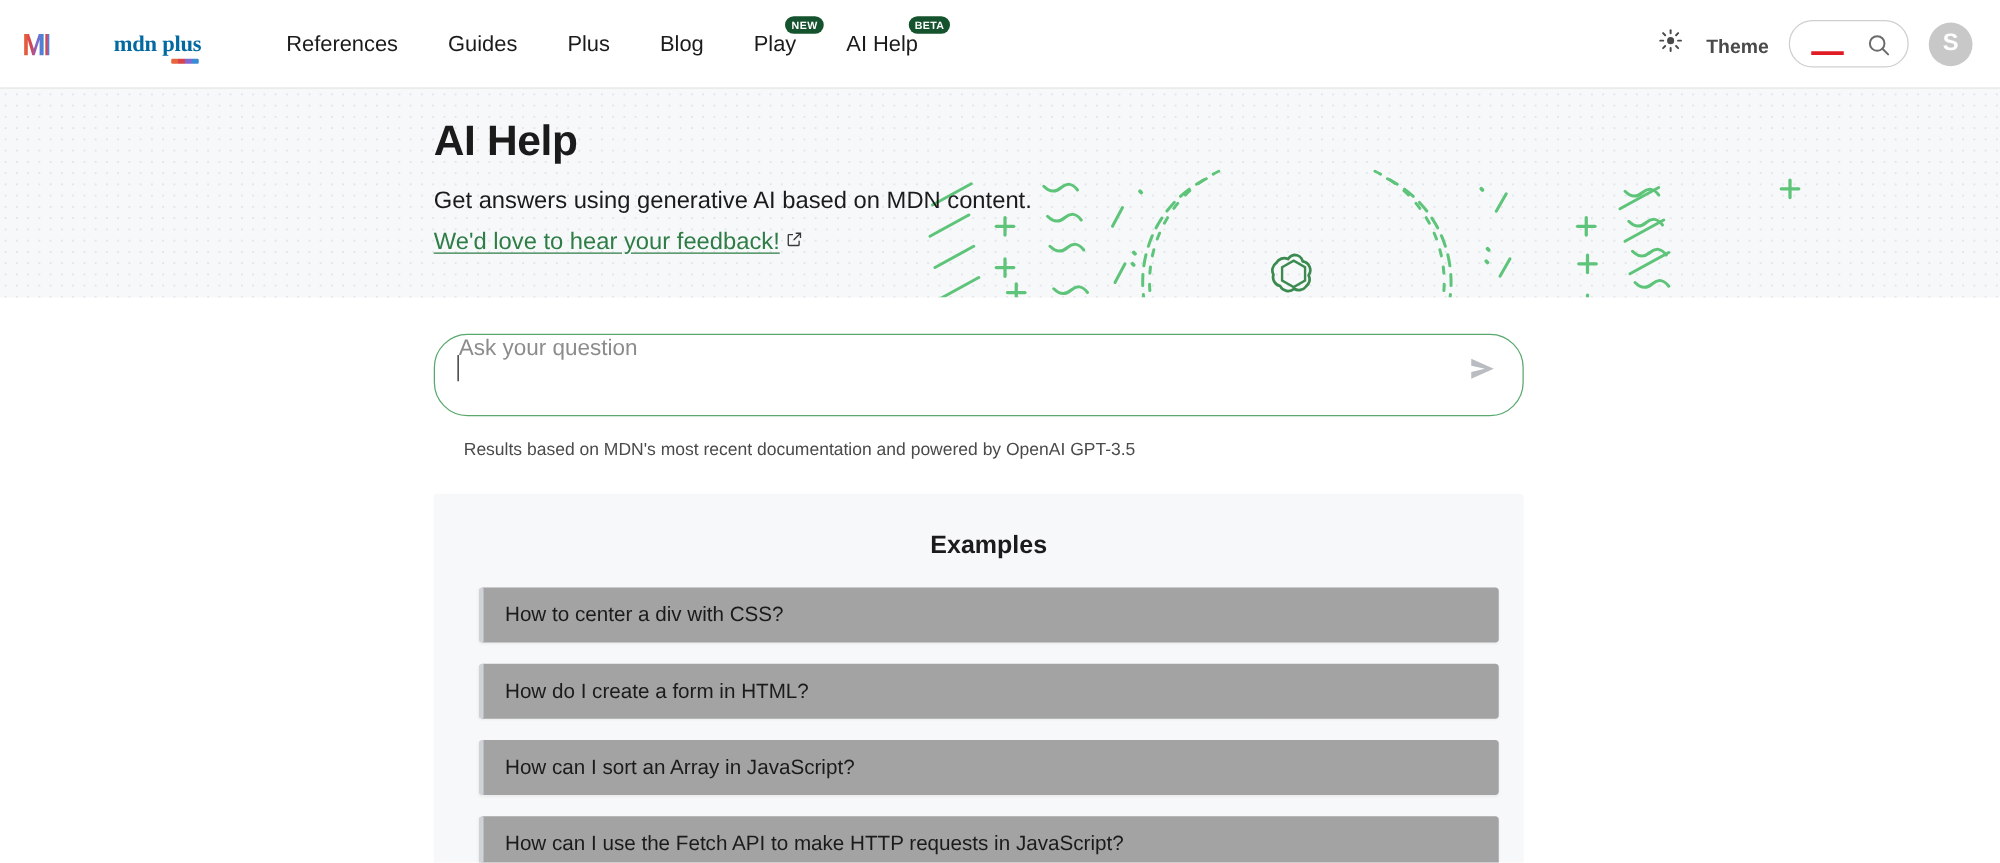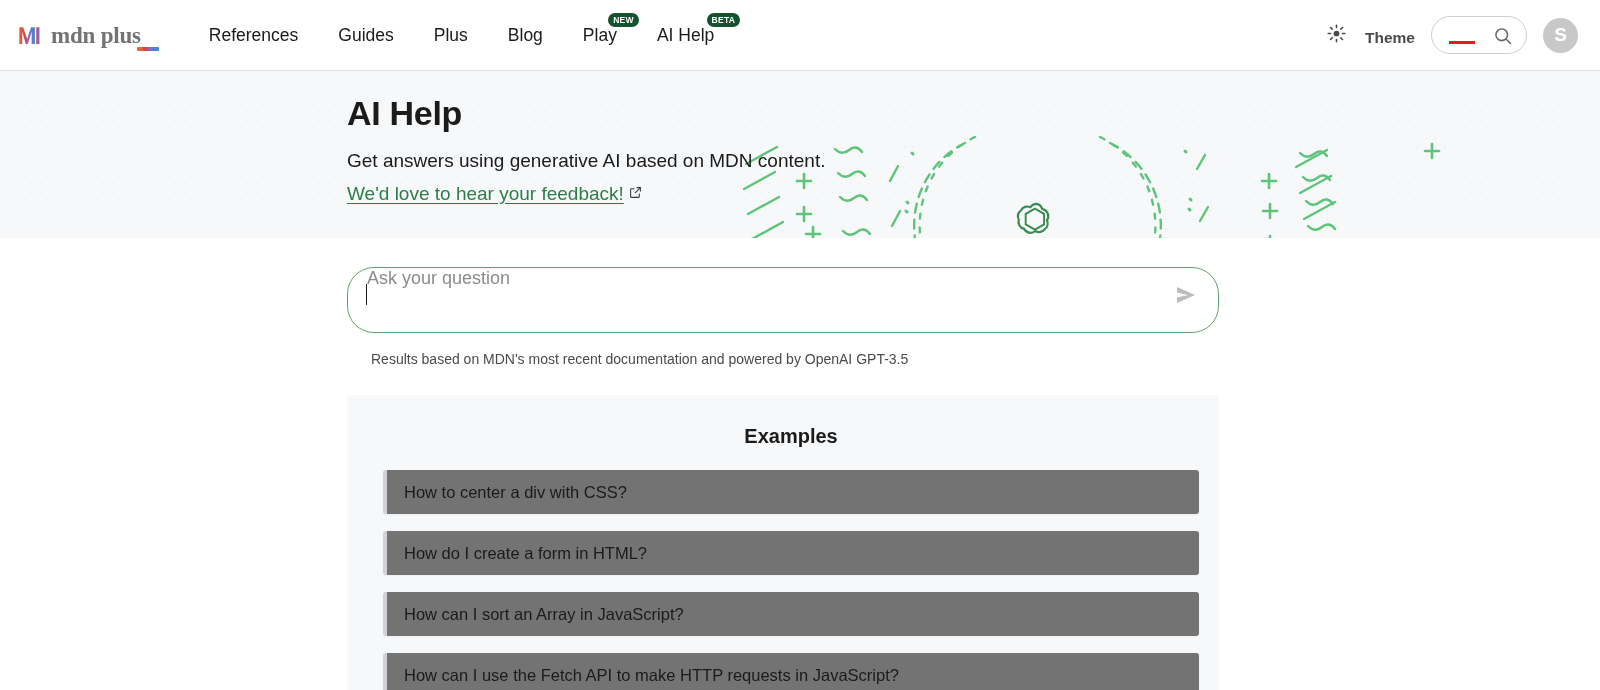--- a/index.html
+++ b/index.html
@@ -17,25 +17,26 @@
     background: #ffffff;
     border-bottom: 1px solid #e0e0dc;
     display: flex;
     align-items: center;
     padding: 0 22px 0 18px;
   }
   .logo-wrap { display: flex; align-items: center; gap: 7px; position: relative; cursor: pointer; }
   .logo-m { width: 26px; height: 26px; display: block; }
   .logo-text {
     font-family: "Liberation Serif", serif;
-    font-size: 23px;
+    font-size: 18px;
     font-weight: 700;
-    color: #737373;
+    color: #0369a1;
     letter-spacing: -0.2px;
     line-height: 1;
+    margin-left: 40px;
   }
   .logo-underline {
     position: absolute;
     left: 119px; bottom: -3px;
     width: 22px; height: 4px;
     background: linear-gradient(90deg,#e8643c 0%,#e8643c 25%,#d8434c 25%,#d8434c 50%,#7f6ad1 50%,#7f6ad1 75%,#3b8bd4 75%,#3b8bd4 100%);
     border-radius: 1px;
   }
 
   .nav { display: flex; align-items: center; gap: 0; margin-left: 48px; }
@@ -143,21 +144,21 @@
     border-radius: 3px;
     padding: 24px 20px 24px 18px;
     min-height: 330px;
   }
   .examples-title {
     font-size: 20px; font-weight: 700; color: #1b1b1b;
     margin: 6px 0 22px 18px;
     text-align: center;
   }
   .example-item {
-    background: #737373;
+    background: #a3a3a3;
     border-left: 4px solid #cfd2d6;
     border-radius: 3px;
     height: 44px;
     margin: 0 0 17px 18px;
     display: flex; align-items: center;
     padding-left: 17px;
     font-size: 16.5px;
     color: #1b1b1b;
     box-shadow: 0 1px 2px rgba(0,0,0,0.05);
     cursor: pointer;

